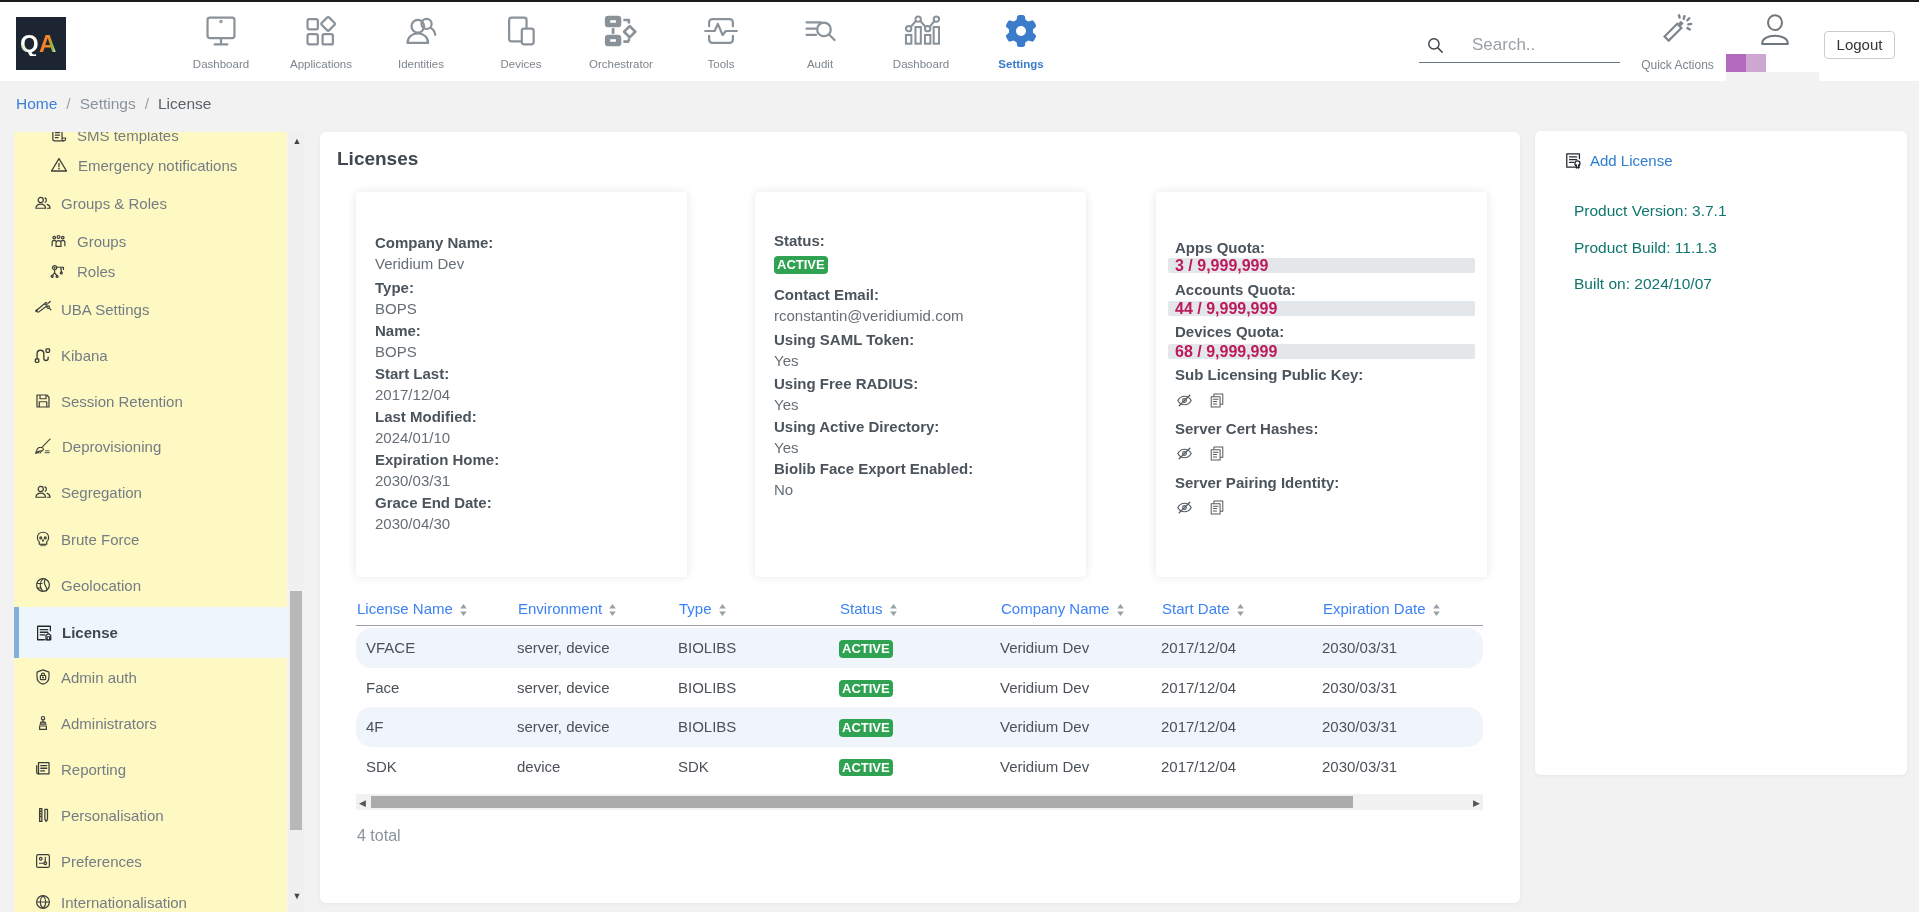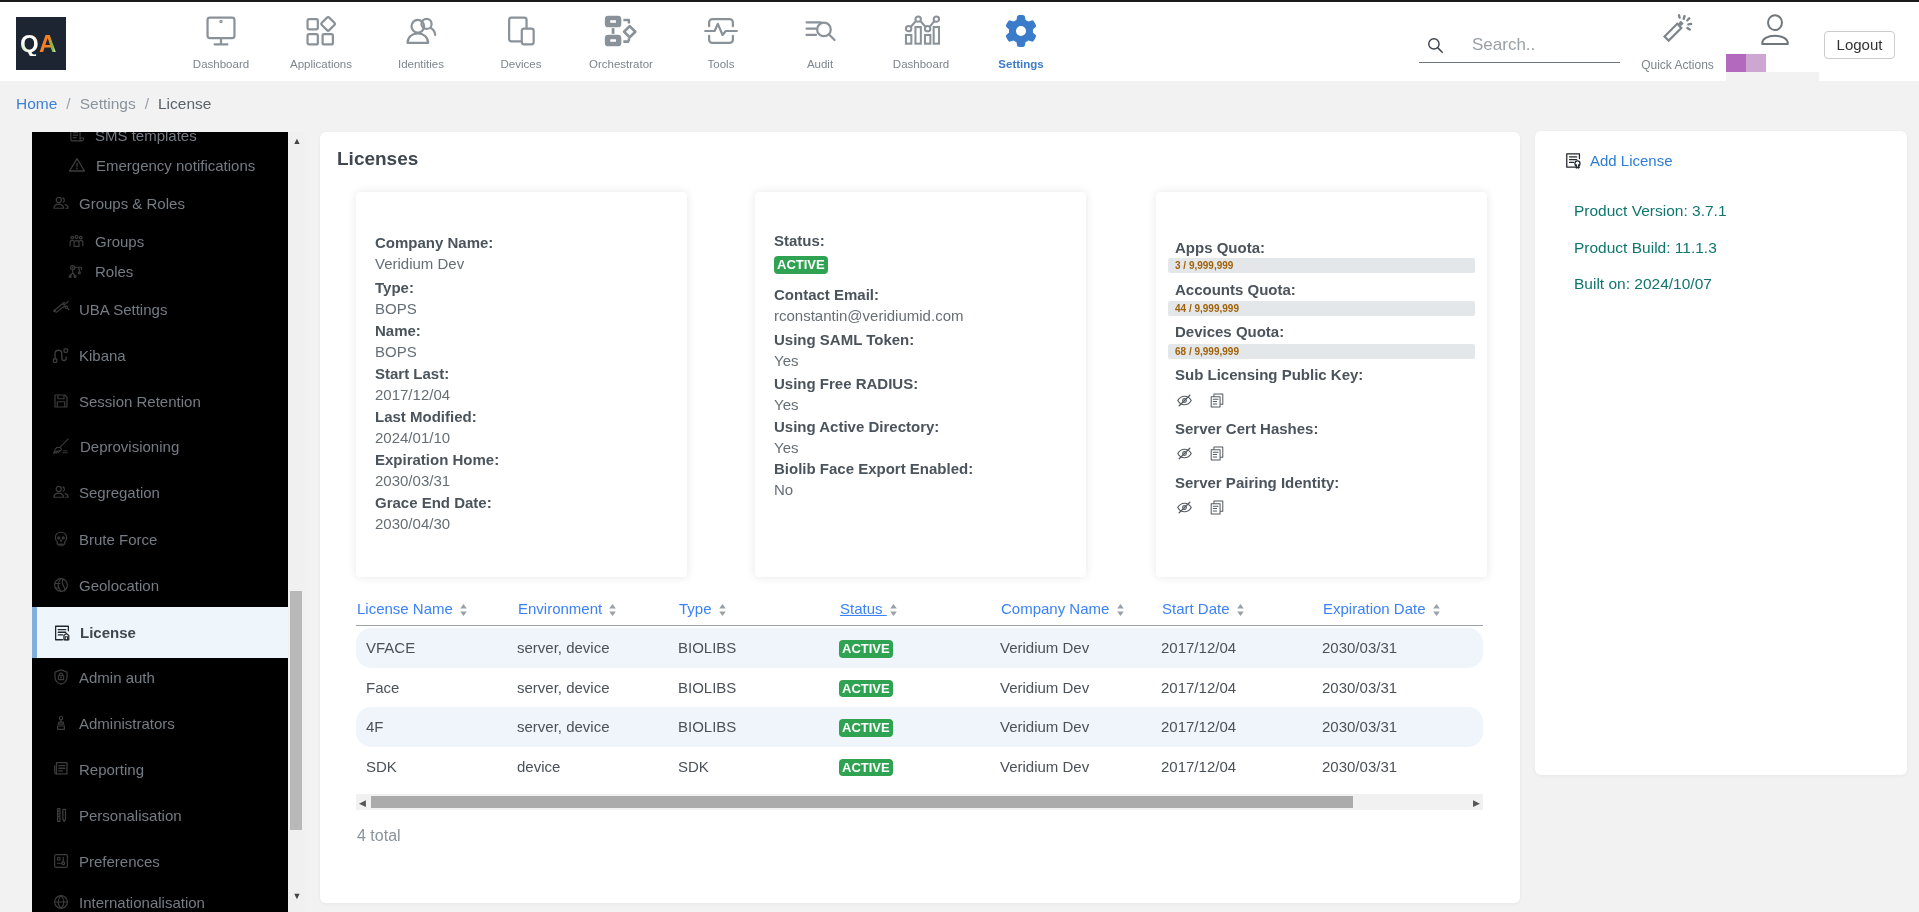--- a/index.html
+++ b/index.html
@@ -24,21 +24,21 @@
 #ppg { position:absolute; left:1726px; top:72px; width:93px; height:9px; background:#f2f2f3; }
 #logoutbtn { position:absolute; left:1824px; top:29px; width:71px; height:28px; background:#fff; border:1px solid #ccc; border-radius:4px; font-size:15px; color:#333; text-align:center; line-height:26px; }
 
 
 #breadcrumb { position:absolute; left:16px; top:95px; font-size:15.5px; color:#8a939b; }
 #breadcrumb .sep { margin:0 9px; color:#9aa3ab; }
 #breadcrumb .home { color:#3d7fd9; }
 #breadcrumb .cur { color:#5a6268; }
 
 
-#sidebar { position:absolute; left:32px; top:132px; width:273px; height:780px; background:#000000; overflow:hidden; }
+#sidebar { position:absolute; left:14px; top:132px; width:273px; height:780px; background:#fef9c3; overflow:hidden; }
 .sbitem { position:absolute; left:0; width:273px; height:46px; display:flex; align-items:center; color:#747c84; font-size:15px; }
 .sbitem svg { margin-left:20px; margin-right:9px; flex:0 0 auto; }
 .sbitem.sub svg { margin-left:36px; margin-right:10px; }
 .sbitem.active { background:#eff6fb; border-left:5px solid #82b0dd; color:#3f4850; font-weight:bold; }
 .sbitem.active svg { margin-left:16px; }
 #sb-scroll-track { position:absolute; left:288px; top:132px; width:17px; height:780px; background:#f0f0f0; }
 #sb-thumb { position:absolute; left:290px; top:591px; width:12px; height:239px; background:#b8b8b8; }
 .sb-arrow { position:absolute; left:291px; width:12px; height:8px; color:#444; font-size:9px; line-height:8px; text-align:center; }
 
 
@@ -46,21 +46,21 @@
 #main h1 { position:absolute; left:17px; top:16px; font-size:19px; color:#3f4850; }
 .card { position:absolute; top:60px; width:331px; height:385px; background:#fff; border-radius:4px; box-shadow:0 0 10px rgba(0,0,0,0.10); }
 #card1 { left:36px; }
 #card2 { left:435px; }
 #card3 { left:836px; }
 .pair { position:absolute; left:19px; }
 .flabel { font-size:15px; font-weight:bold; color:#4b545c; line-height:21px; white-space:nowrap; }
 .fval { font-size:15px; color:#666e75; line-height:21px; white-space:nowrap; }
 .badge { display:inline-block; background:#2fa351; color:#fff; font-size:13px; font-weight:bold; border-radius:4px; padding:3px 3px; line-height:11.5px; }
 .qbar { position:absolute; left:12px; width:307px; height:15px; background:#e4e7e9; border-radius:2px; }
-.qbar span { position:absolute; left:7px; top:0px; font-size:10px; font-weight:bold; color:#a16207; line-height:16px; }
+.qbar span { position:absolute; left:7px; top:0px; font-size:16px; font-weight:bold; color:#be185d; line-height:16px; }
 .iconrow { position:absolute; left:20px; }
 .iconrow svg { margin-right:17px; }
 
 
 #lictable { position:absolute; left:36px; top:460px; width:1127px; }
 .trow { position:absolute; left:0; width:1127px; height:39.5px; }
 .trow.alt { background:#eff5fb;border-radius:15px; }
 .tcell { position:absolute; top:0; height:39.5px; line-height:39.5px; font-size:15px; color:#4b5158; white-space:nowrap; }
 #thead .tcell { color:#3b82f6; line-height:34px; }
 #thead { position:absolute; left:0; top:0; width:1127px; height:34px; border-bottom:1px solid #9aa0a6; }
@@ -462,21 +462,21 @@
               <path d="M0.2 7.6h6.6L3.5 12Z" fill="#99a1a8"></path>
             </svg></span></div>
       <div class="tcell" style="left:162px;">Environment <span class="sorticon"><svg width="7" height="12" viewBox="0 0 7 12">
               <path d="M3.5 0L6.8 4.4H0.2Z" fill="#99a1a8"></path>
               <path d="M0.2 7.6h6.6L3.5 12Z" fill="#99a1a8"></path>
             </svg></span></div>
       <div class="tcell" style="left:323px;">Type <span class="sorticon"><svg width="7" height="12" viewBox="0 0 7 12">
               <path d="M3.5 0L6.8 4.4H0.2Z" fill="#99a1a8"></path>
               <path d="M0.2 7.6h6.6L3.5 12Z" fill="#99a1a8"></path>
             </svg></span></div>
-      <div class="tcell" style="left:484px;text-decoration:underline;">Status <span class="sorticon"><svg width="7" height="12" viewBox="0 0 7 12">
+      <div class="tcell" style="left:484px;">Status <span class="sorticon"><svg width="7" height="12" viewBox="0 0 7 12">
               <path d="M3.5 0L6.8 4.4H0.2Z" fill="#99a1a8"></path>
               <path d="M0.2 7.6h6.6L3.5 12Z" fill="#99a1a8"></path>
             </svg></span></div>
       <div class="tcell" style="left:645px;">Company Name <span class="sorticon"><svg width="7" height="12" viewBox="0 0 7 12">
               <path d="M3.5 0L6.8 4.4H0.2Z" fill="#99a1a8"></path>
               <path d="M0.2 7.6h6.6L3.5 12Z" fill="#99a1a8"></path>
             </svg></span></div>
       <div class="tcell" style="left:806px;">Start Date <span class="sorticon"><svg width="7" height="12" viewBox="0 0 7 12">
               <path d="M3.5 0L6.8 4.4H0.2Z" fill="#99a1a8"></path>
               <path d="M0.2 7.6h6.6L3.5 12Z" fill="#99a1a8"></path>

